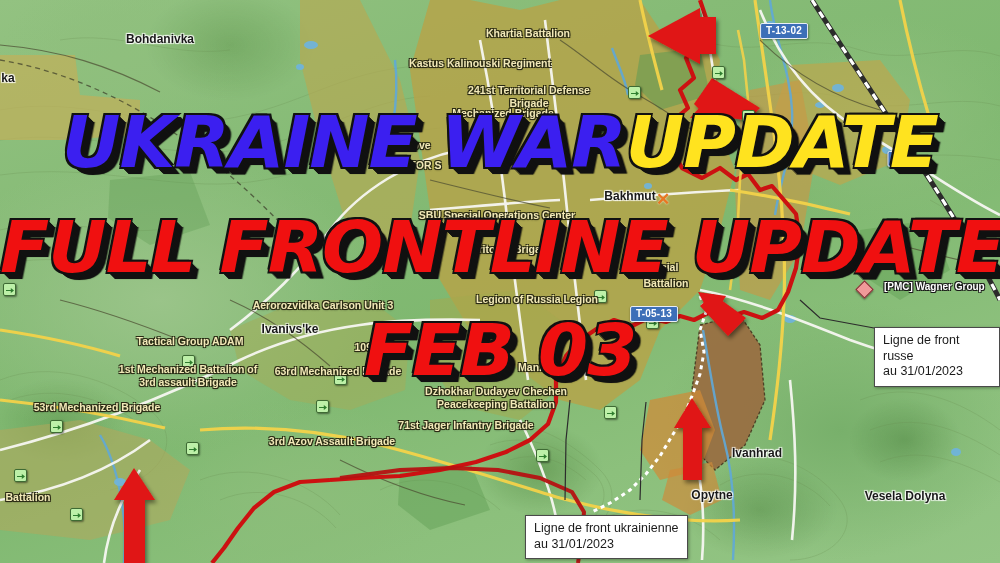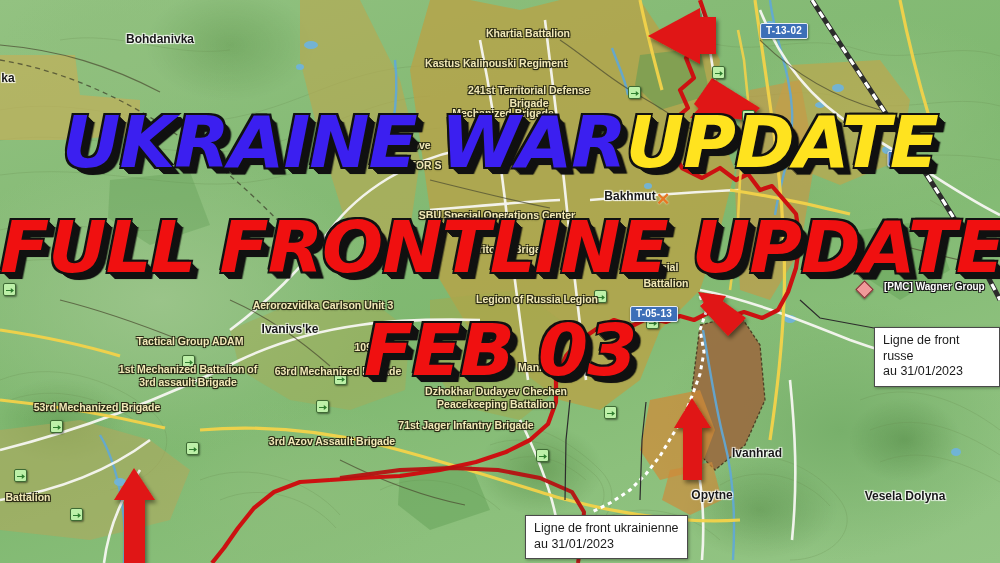--- a/index.html
+++ b/index.html
@@ -401,21 +401,21 @@
       <div class="lbl place" style="left: 160px; top: 33px;">Bohdanivka</div>
       <div class="lbl place" style="left: 8px; top: 72px;">ka</div>
       <div class="lbl place" style="left: 620px; top: 190px; padding-left: 20px;">Bakhmut</div>
       <div class="lbl place" style="left: 290px; top: 323px;">Ivanivs'ke</div>
       <div class="lbl place" style="left: 757px; top: 447px;">Ivanhrad</div>
       <div class="lbl place" style="left: 712px; top: 489px;">Opytne</div>
       <div class="lbl place" style="left: 905px; top: 490px;">Vesela Dolyna</div>
     </div>
   <div id="unit-labels">
       <div class="lbl unit" style="left: 528px; top: 28px;">Khartia Battalion</div>
-      <div class="lbl unit" style="left: 496px; top: 58px;">Kastus Kalinouski Regiment</div>
+      <div class="lbl unit" style="left: 480px; top: 58px;">Kastus Kalinouski Regiment</div>
       <div class="lbl unit" style="left: 529px; top: 85px;">241st Territorial Defense</div>
       <div class="lbl unit" style="left: 529px; top: 98px;">Brigade</div>
       <div class="lbl unit" style="left: 503px; top: 108px;">Mechanized Brigade</div>
       <div class="lbl unit" style="left: 417px; top: 140px;">move</div>
       <div class="lbl unit" style="left: 422px; top: 160px;">PFOR S</div>
       <div class="lbl unit" style="left: 497px; top: 210px;">SBU Special Operations Center</div>
       <div class="lbl unit" style="left: 508px; top: 244px;">Territorial Brigade</div>
       <div class="lbl unit" style="left: 660px; top: 262px;">Special</div>
       <div class="lbl unit" style="left: 666px; top: 278px;">Battalion</div>
       <div class="lbl unit" style="left: 537px; top: 294px;">Legion of Russia Legion</div>

